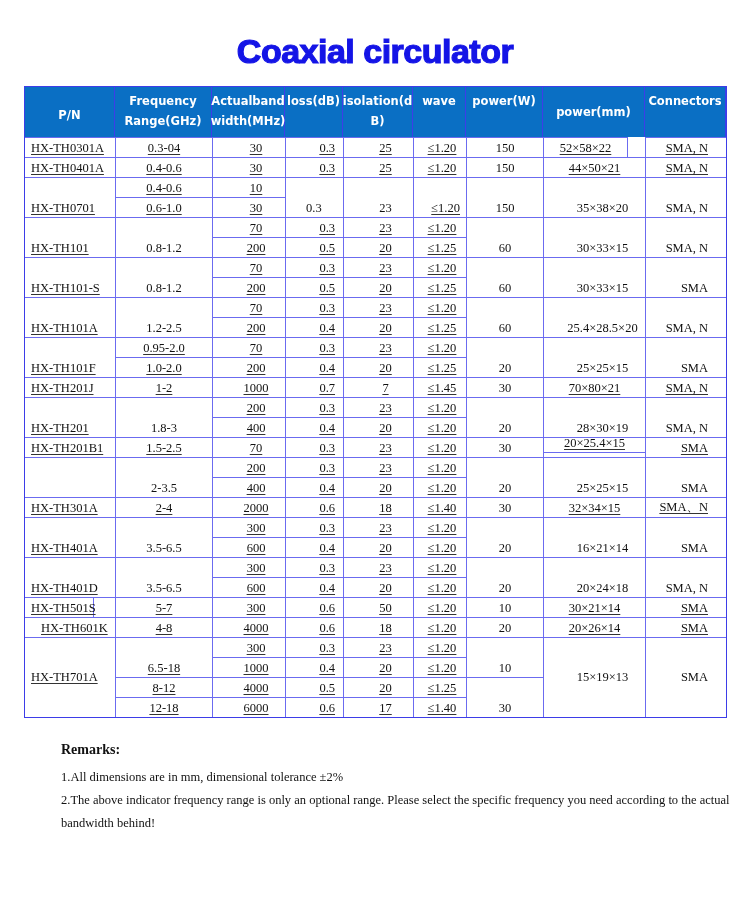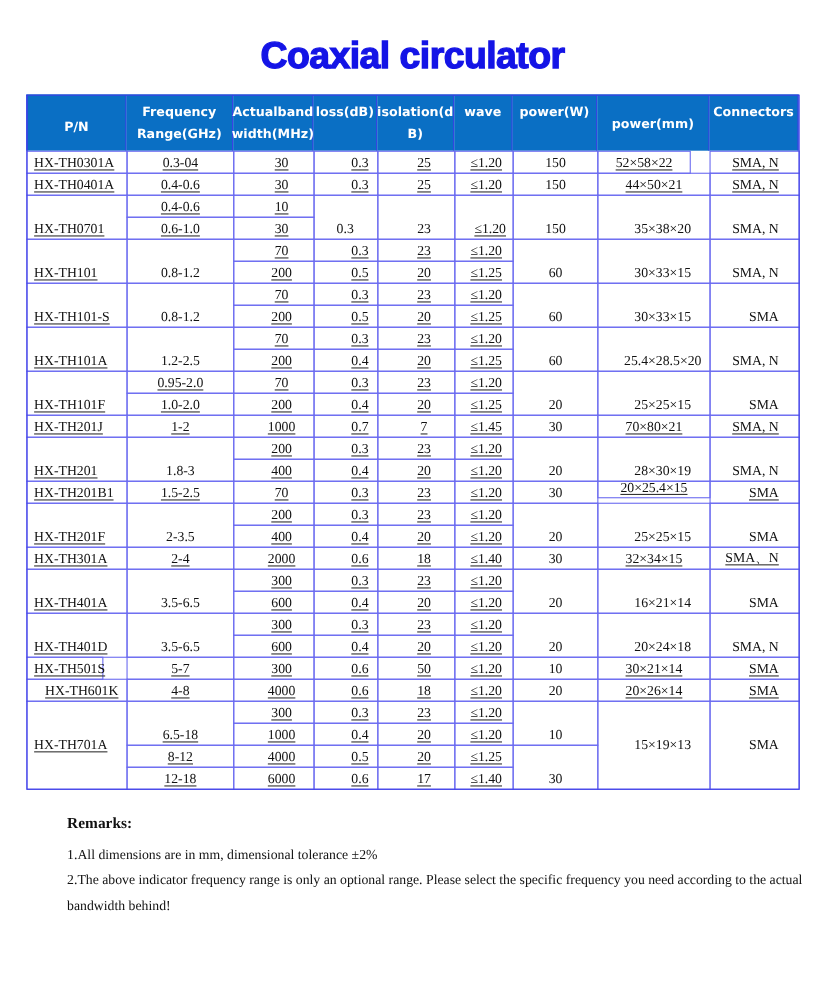--- a/index.html
+++ b/index.html
@@ -379,23 +379,20 @@
     </div>
     <div class="cell plain" style="left: 466px; top: 437px; width: 78px; height: 21px;">
       <span>30</span>
     </div>
     <div class="cell" style="left: 543px; top: 437px; width: 103px; height: 16px; justify-content: center;">
       <span>20×25.4×15</span>
     </div>
     <div class="cell" style="left: 645px; top: 437px; width: 82px; height: 21px; justify-content: flex-end; padding-right: 18px;">
       <span>SMA</span>
     </div>
-    <div class="cell" style="left: 24px; top: 457px; width: 92px; height: 41px; justify-content: flex-start; padding-left: 6px;">
-      <span>HX-TH201F</span>
-    </div>
     <div class="cell plain" style="left: 115px; top: 457px; width: 98px; height: 41px;">
       <span>2-3.5</span>
     </div>
     <div class="cell" style="left: 212px; top: 457px; width: 74px; height: 21px; justify-content: center; padding-left: 14px;">
       <span>200</span>
     </div>
     <div class="cell" style="left: 212px; top: 477px; width: 74px; height: 21px; justify-content: center; padding-left: 14px;">
       <span>400</span>
     </div>
     <div class="cell" style="left: 285px; top: 457px; width: 59px; height: 21px; justify-content: flex-end; padding-right: 8px;">

